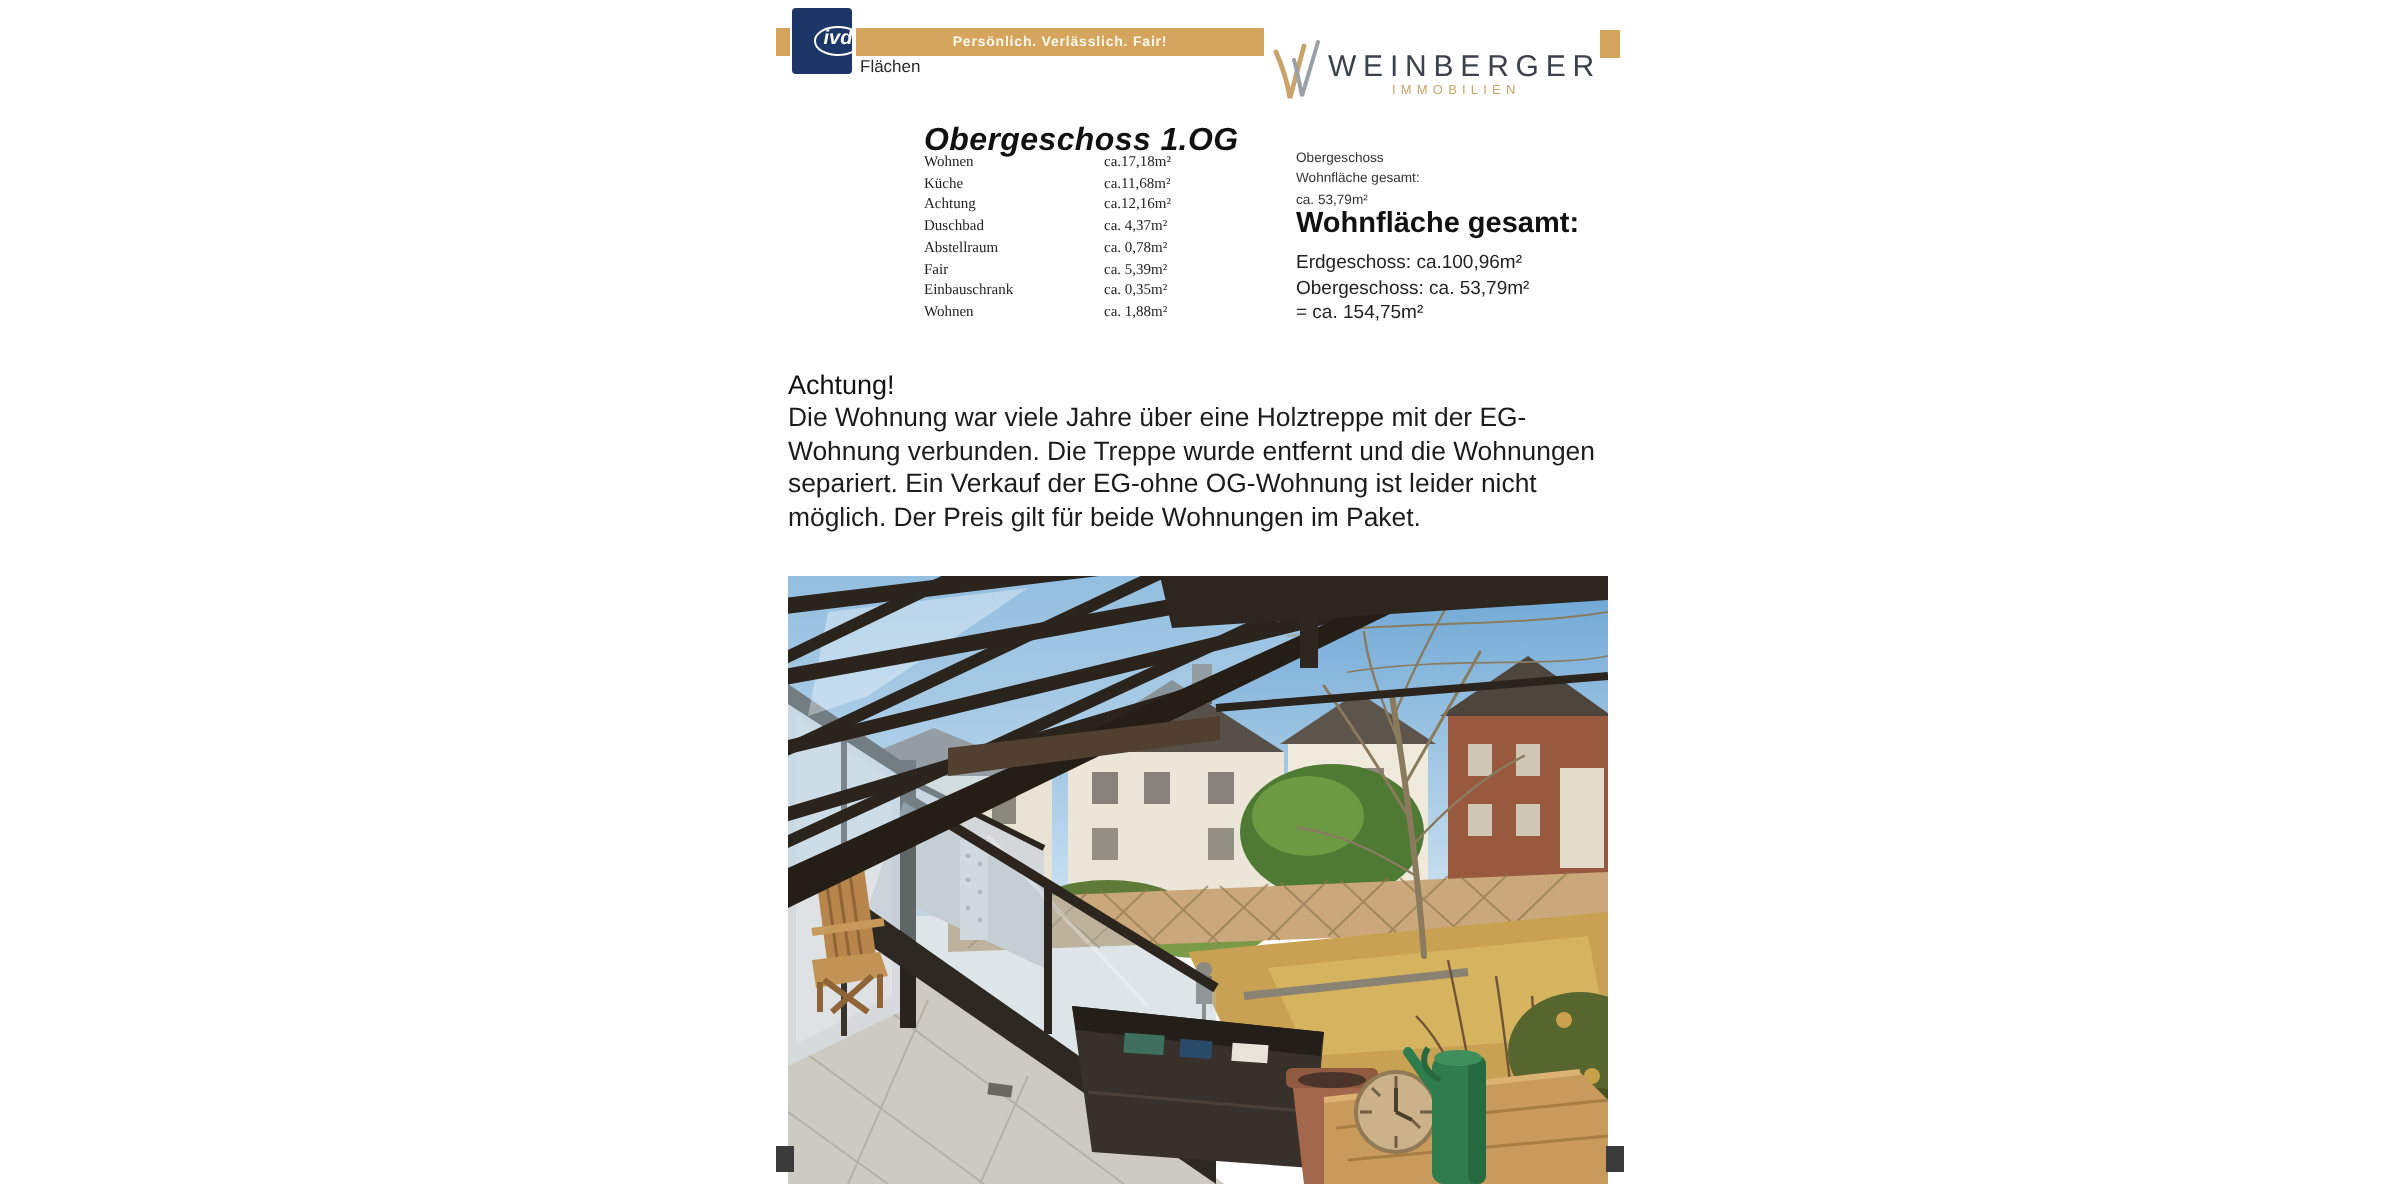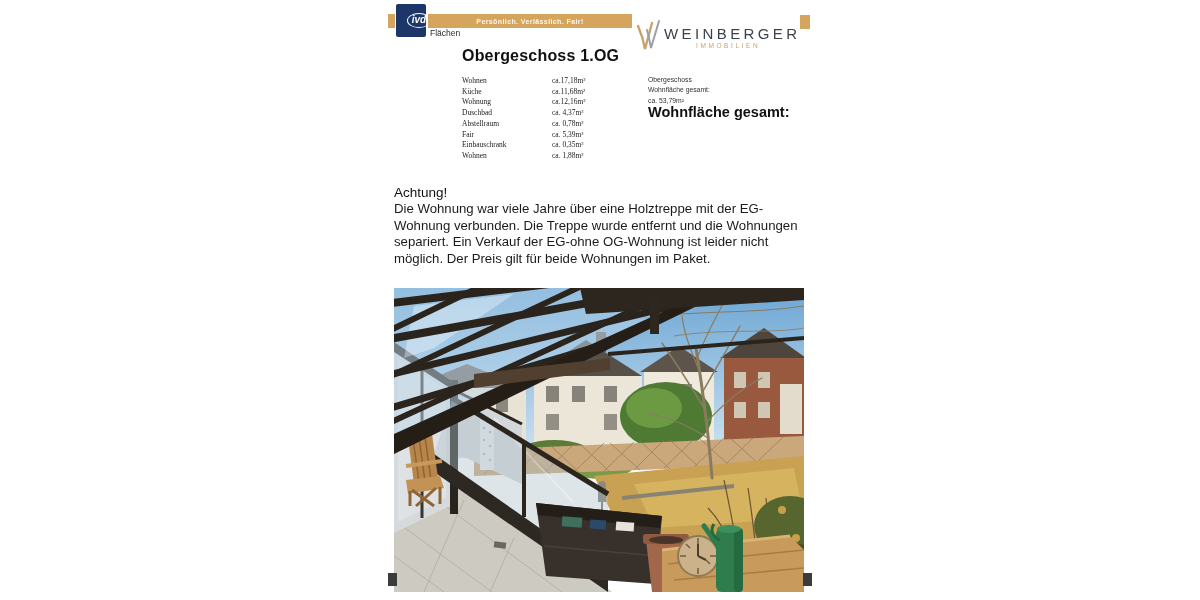--- a/index.html
+++ b/index.html
@@ -20,22 +20,22 @@
                    border:1px solid #fff; border-radius:50%; padding:1px 4px 2px 4px; line-height:1; }
   .flaechen { position:absolute; left:42px; top:28px; font-size:8.5px; color:#2a2a2a; }
   .wb-logo  { position:absolute; left:246px; top:19px; width:176px; height:34px; }
   .wb-w     { position:absolute; left:0; top:0; }
   .wb-name  { position:absolute; left:30px; top:6px; font-size:15px; color:#3c414c;
               letter-spacing:3.4px; font-weight:400; white-space:nowrap; }
   .wb-sub   { position:absolute; left:62px; top:23px; font-size:6.5px; color:#c9a36a;
               letter-spacing:2.6px; white-space:nowrap; }
 
   
-  .page-title { position:absolute; left:74px; top:47px; font-size:16px; font-weight:bold;
-                letter-spacing:.2px; color:#111; }
+  .page-title { position:absolute; left:74px; top:62px; font-size:16px; font-weight:bold;
+                letter-spacing:.2px; color:#111;font-style:italic; }
   .area-table { position:absolute; left:74px; top:76px; width:180px;font-family:Liberation Serif, serif; }
   .area-row   { display:flex; font-size:7.5px; line-height:10.7px; color:#222; }
   .area-row .lbl { width:90px; }
   .sum-small  { position:absolute; left:260px; top:75px; font-size:6.8px; line-height:10.3px; color:#333; }
   .sum-head   { position:absolute; left:260px; top:104px; font-size:14.5px; font-weight:bold; color:#111; }
   .sum-lines  { position:absolute; left:260px; top:126px; font-size:9.5px; line-height:12.6px; color:#222; }
 
   
   .notice      { position:absolute; left:6px; top:184px; width:408px; }
   .notice-head { font-size:13.5px; font-weight:normal; line-height:17px; color:#111; }
@@ -77,21 +77,21 @@
   <div class="area-table">
     <div class="area-row">
       <span class="lbl">Wohnen</span>
       <span class="val">ca.17,18m²</span>
     </div>
     <div class="area-row">
       <span class="lbl">Küche</span>
       <span class="val">ca.11,68m²</span>
     </div>
     <div class="area-row">
-      <span class="lbl">Wohnung</span>
+      <span class="lbl">Achtung</span>
       <span class="val">ca.12,16m²</span>
     </div>
     <div class="area-row">
       <span class="lbl">Duschbad</span>
       <span class="val">ca. 4,37m²</span>
     </div>
     <div class="area-row">
       <span class="lbl">Abstellraum</span>
       <span class="val">ca. 0,78m²</span>
     </div>
@@ -109,20 +109,25 @@
     </div>
   </div>
 
   <div class="sum-small">
     <div>Obergeschoss</div>
     <div>Wohnfläche gesamt:</div>
     <div>ca. 53,79m²</div>
   </div>
 
   <div class="sum-head">Wohnfläche gesamt:</div>
+  <div class="sum-lines">
+    <div>Erdgeschoss: ca.100,96m²</div>
+    <div>Obergeschoss: ca. 53,79m²</div>
+    <div>= ca. 154,75m²</div>
+  </div>
 
   <div class="notice">
     <div class="notice-head">Achtung!</div>
     <div class="notice-body">Die Wohnung war viele Jahre über eine Holztreppe mit der EG-Wohnung verbunden. Die Treppe wurde entfernt und die Wohnungen separiert. Ein Verkauf der EG-ohne OG-Wohnung ist leider nicht möglich. Der Preis gilt für beide Wohnungen im Paket.</div>
   </div>
 
   <div class="photo">
     <svg width="410" height="304" viewBox="0 0 410 304">
       <defs>
         <linearGradient id="sky" x1="0" y1="0" x2="0" y2="1">

